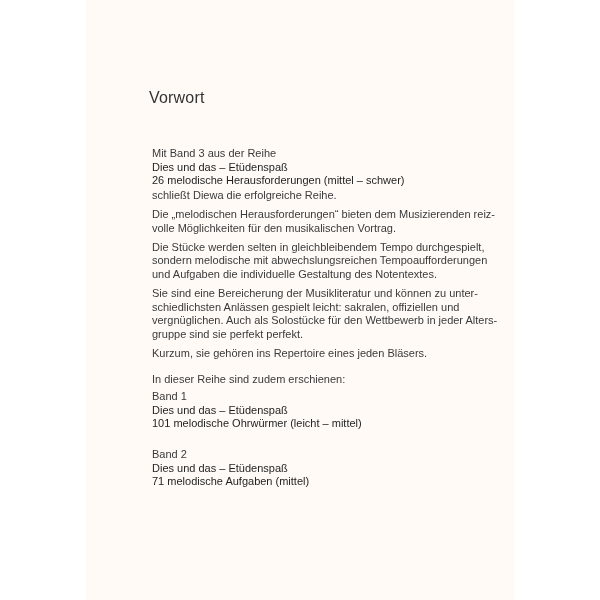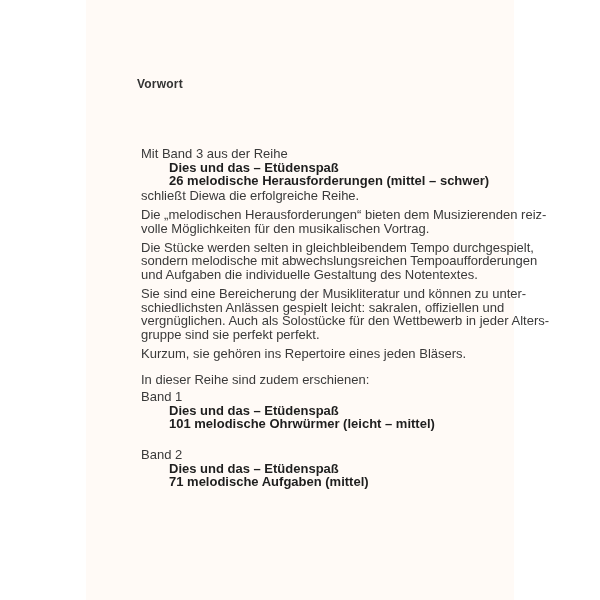--- a/index.html
+++ b/index.html
@@ -6,25 +6,25 @@
   body {
     width: 600px; height: 600px; background: #ffffff; position: relative; overflow: hidden;
     font-family: "Liberation Sans", "DejaVu Sans", sans-serif; color: #2a2a2a;
   }
   .page {
     position: absolute; left: 86px; top: 0; width: 428px; height: 600px;
     background: #fffaf6;
   }
   .content { position: absolute; left: 51px; top: 0; width: 360px; }
   .title {
-    position: absolute; top: 77px; left: 0; font-size: 12px; color: #333;
-    font-weight: bold; margin: 0; letter-spacing: 0.2px;
+    position: absolute; top: 77px; left: 0; font-size: 16px; color: #333;
+    font-weight: normal; margin: 12px; letter-spacing: 0.2px;
   }
-  .line { position: absolute; left: 4px; font-size: 13px; line-height: 13.5px; white-space: nowrap; color: #3a3a3a; }
-  .b { font-weight: bold; color: #1e1e1e; margin-left: 28px; }
+  .line { position: absolute; left: 15px; font-size: 11px; line-height: 13.5px; white-space: nowrap; color: #3a3a3a; }
+  .b { font-weight: normal; color: #1e1e1e; }
 </style>
 </head>
 <body>
 
 <div class="page">
   <div class="content">
     <h1 class="title">Vorwort</h1>
 
     <div class="line" style="top:147px">Mit Band 3 aus der Reihe</div>
     <div class="line b" style="top:161px">Dies und das – Etüdenspaß</div>

